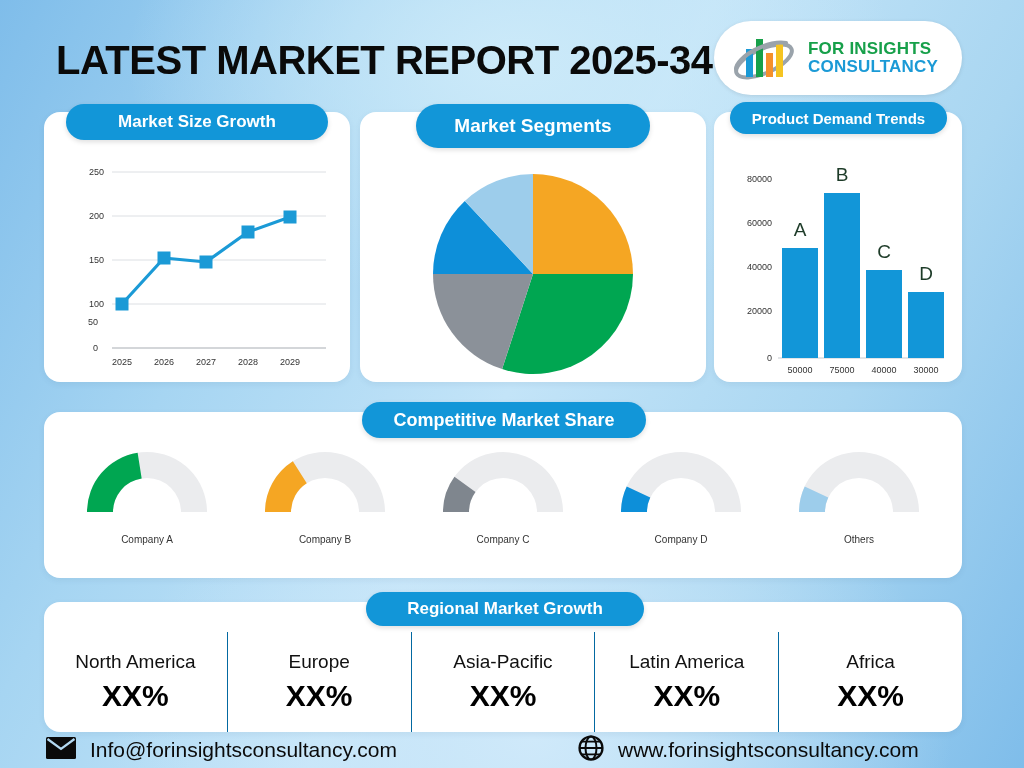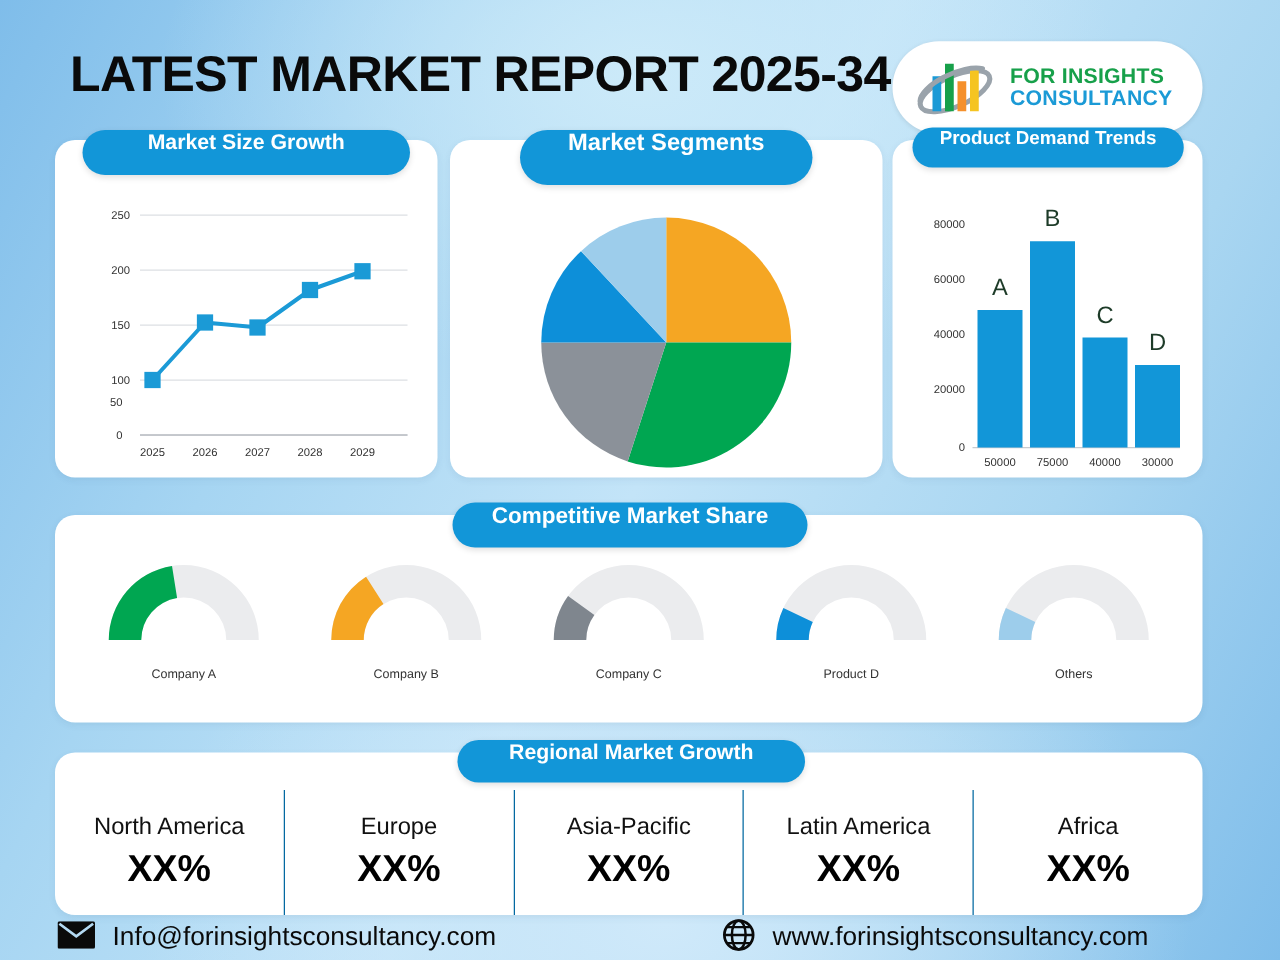--- a/index.html
+++ b/index.html
@@ -14,37 +14,37 @@
   }
   .page { position:absolute; inset:0; }
 
   
   .title {
     position:absolute; left:56px; top:38px;
     font-size:40px; font-weight:bold; color:#0a0a0a;
     letter-spacing:-0.5px; white-space:nowrap;
   }
   .logo {
-    position:absolute; left:714px; top:33px; width:248px; height:74px;
+    position:absolute; left:714px; top:21px; width:248px; height:74px;
     background:#ffffff; border-radius:37px;
     display:flex; align-items:center; padding:0 16px 0 14px; gap:8px;
     box-shadow:0 1px 4px rgba(0,0,0,0.10);
   }
   .logo-mark { width:72px; height:54px; flex:none; position:relative; }
   .logo-text { line-height:1.04; }
   .logo-l1 { font-size:17px; font-weight:bold; color:#17a04a; letter-spacing:0.2px; }
   .logo-l2 { font-size:17px; font-weight:bold; color:#1b9ad6; letter-spacing:0.2px; }
 
   
   .card { position:absolute; background:#fff; border-radius:16px;
           box-shadow:0 2px 6px rgba(40,80,120,0.08); }
   .pill {
     position:absolute; background:#1296d8; color:#fff;
     border-radius:22px; font-weight:bold; white-space:nowrap;
-    display:flex; justify-content:center;
+    display:flex; align-items:center; justify-content:center;
     box-shadow:0 2px 5px rgba(0,0,0,0.13); z-index:5;
   }
 
   
   #card-line { left:44px;  top:112px; width:306px; height:270px; }
   #card-pie  { left:360px; top:112px; width:346px; height:270px; }
   #card-bar  { left:714px; top:112px; width:248px; height:270px; }
   #pill-line { left:66px;  top:104px; width:262px; height:36px; font-size:17px; }
   #pill-pie  { left:416px; top:104px; width:234px; height:44px; font-size:19px; }
   #pill-bar  { left:730px; top:102px; width:217px; height:32px; font-size:15px; }
@@ -225,21 +225,21 @@
      </div>
      <div class="gauge-label">Company C</div>
         </div>
         <div class="gauge-cell">
           <div class="gauge-wrap">
        <svg width="148" height="74" viewBox="0 0 148 74">
          <path d="M 14 66 A 60 60 0 0 1 134 66 L 108 66 A 34 34 0 0 0 40 66 Z" fill="#ebecee"></path>
          <path d="M 14 66 A 60 60 0 0 1 19.71037685203884 40.45324250609563 L 43.23588021615534 51.523504086787526 A 34 34 0 0 0 40 66 Z" fill="#0d8fd9"></path>
        </svg>
      </div>
-     <div class="gauge-label">Product D</div>
+     <div class="gauge-label">Company D</div>
         </div>
         <div class="gauge-cell">
           <div class="gauge-wrap">
        <svg width="148" height="74" viewBox="0 0 148 74">
          <path d="M 14 66 A 60 60 0 0 1 134 66 L 108 66 A 34 34 0 0 0 40 66 Z" fill="#ebecee"></path>
          <path d="M 14 66 A 60 60 0 0 1 19.71037685203884 40.45324250609563 L 43.23588021615534 51.523504086787526 A 34 34 0 0 0 40 66 Z" fill="#9dcdeb"></path>
        </svg>
      </div>
      <div class="gauge-label">Others</div>
         </div>

